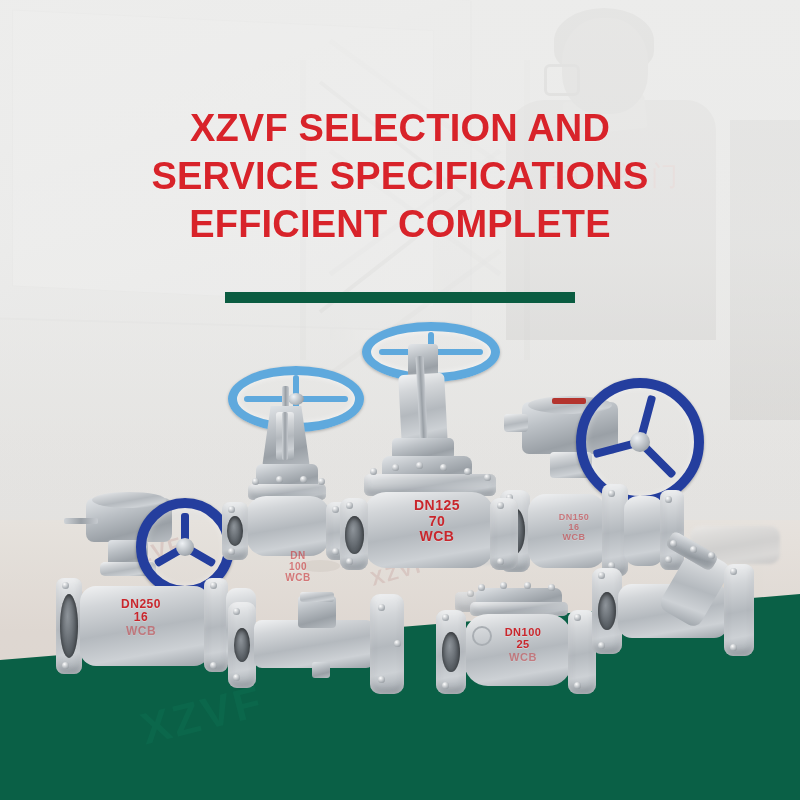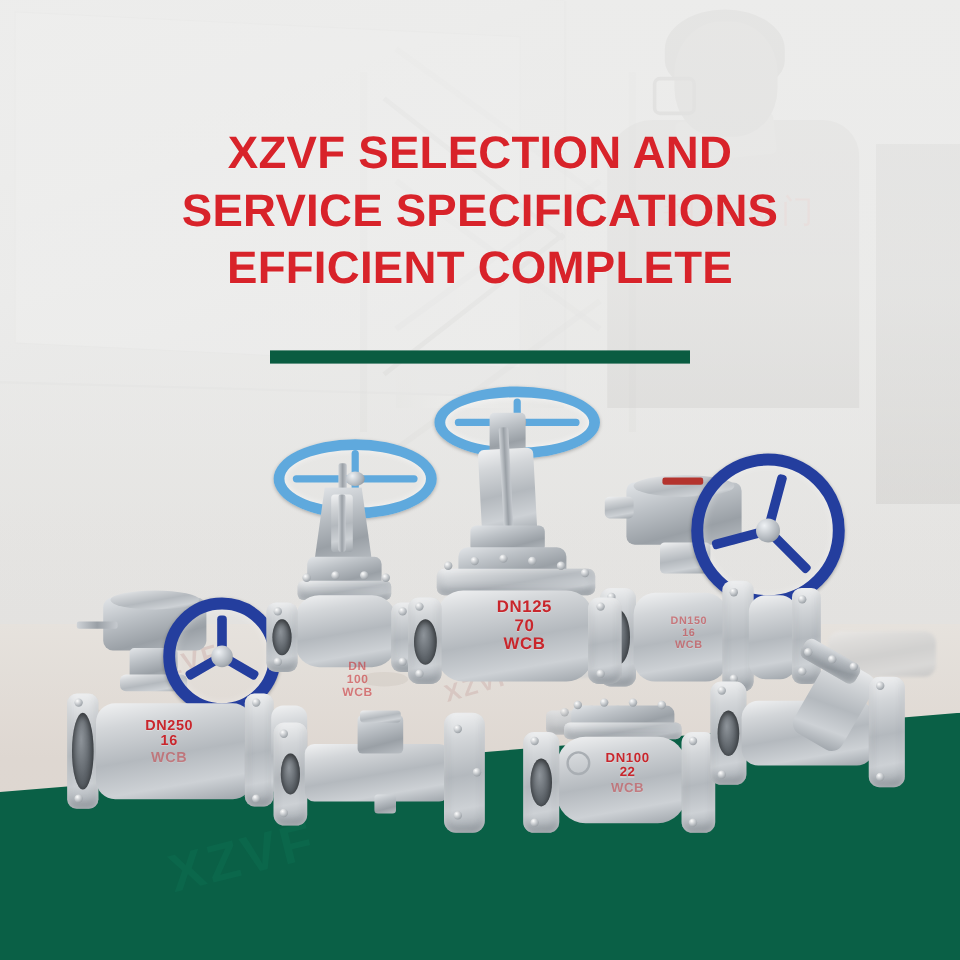--- a/index.html
+++ b/index.html
@@ -335,21 +335,21 @@
     <div class="bore" style="left:14px;top:48px;width:18px;height:40px;"></div>
     <div class="metal flange" style="position:absolute;left:140px;top:26px;width:28px;height:84px;border-radius:9px;"></div>
     <div class="bolt" style="left:14px;top:30px;"></div>
     <div class="bolt" style="left:14px;top:98px;"></div>
     <div class="bolt" style="left:146px;top:30px;"></div>
     <div class="bolt" style="left:146px;top:98px;"></div>
     <div style="position:absolute;left:44px;top:42px;width:16px;height:16px;border-radius:50%;
          border:2px solid #a9aeb3;"></div>
     <div class="vlabel" style="left:62px;top:42px;width:66px;font-size:11px;">
       <div>DN100</div>
-      <div>22</div>
+      <div>25</div>
       <div style="opacity:.45">WCB</div>
     </div>
   </div>
 
   <div class="valve" style="left:592px;top:548px;width:170px;height:128px;z-index:9;">
     <div class="metal flange" style="position:absolute;left:0px;top:20px;width:30px;height:86px;border-radius:9px;"></div>
     <div class="bore" style="left:6px;top:44px;width:18px;height:38px;"></div>
     <div class="bolt" style="left:6px;top:24px;"></div>
     <div class="bolt" style="left:6px;top:94px;"></div>
     <div class="metal" style="position:absolute;left:26px;top:36px;width:110px;height:54px;border-radius:14px;"></div>

